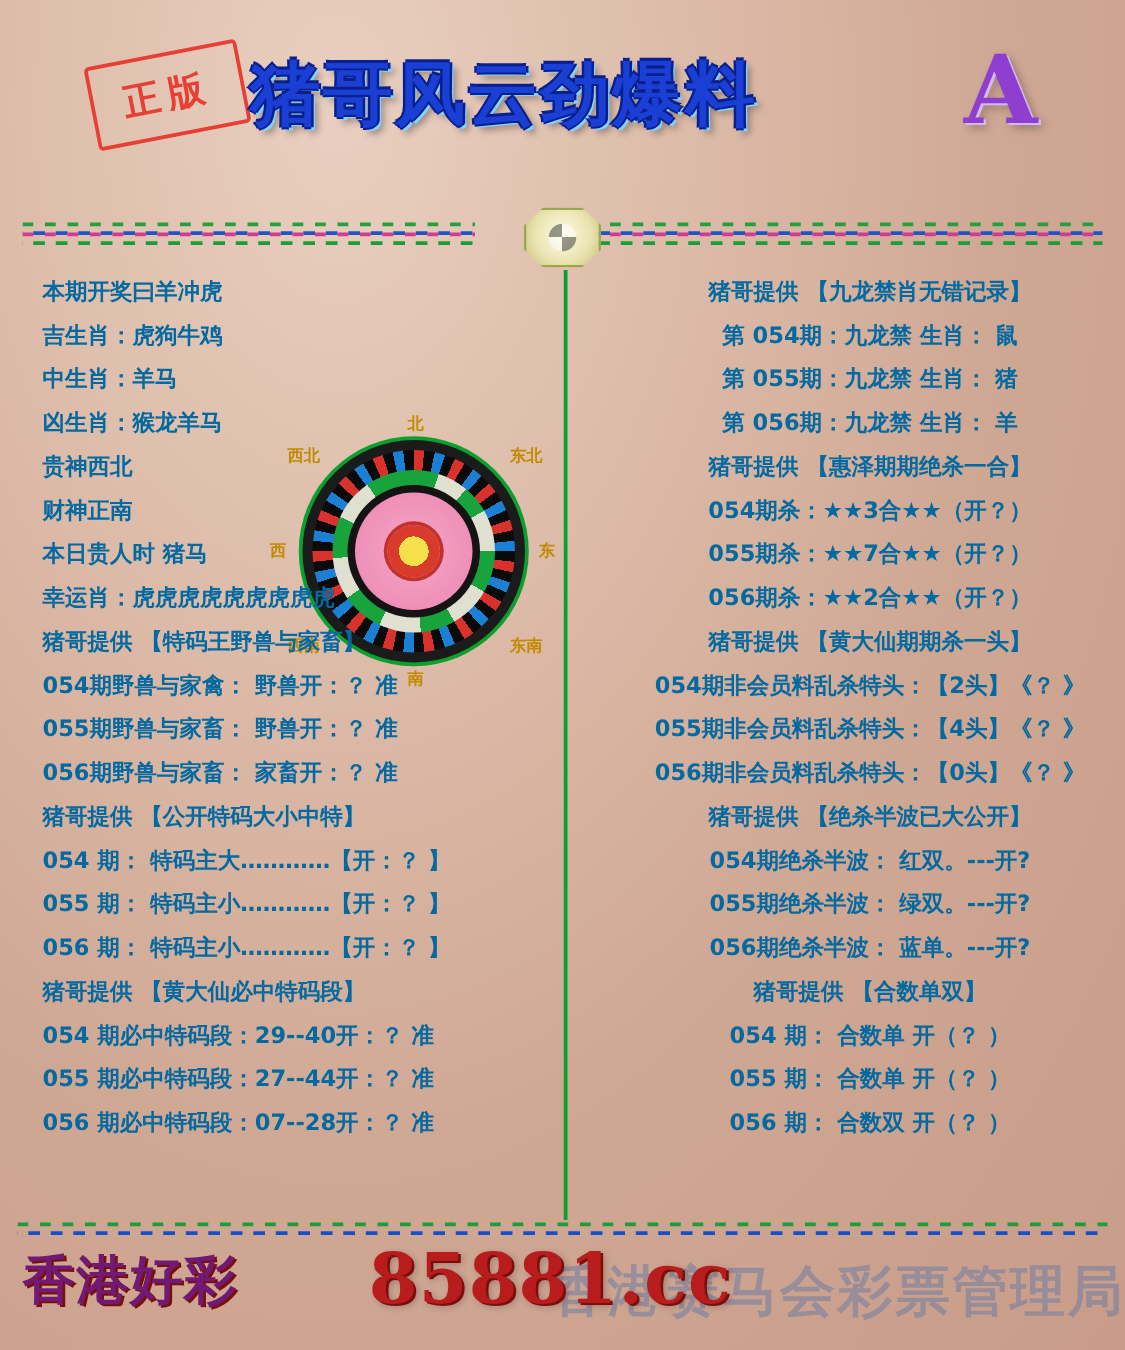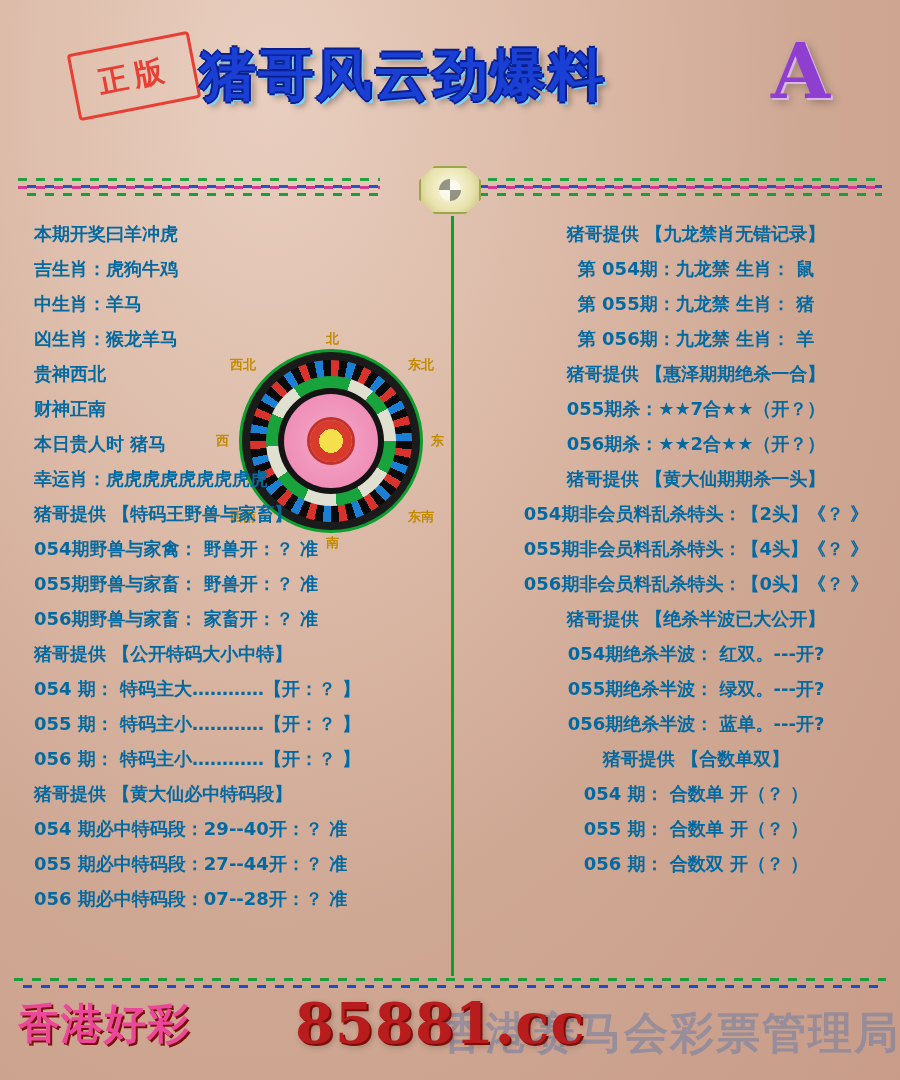--- a/index.html
+++ b/index.html
@@ -174,21 +174,21 @@
     background-size:18px 3px,18px 3px;background-position:0 2px,0 9px;background-repeat:repeat-x;
   }
   .footer .ghost{
     position:absolute;left:0;right:0;top:34px;text-align:right;
     font-size:44px;font-weight:bold;color:#6f7ea5;opacity:.55;
     font-family:"DejaVu Serif","Liberation Serif",serif;letter-spacing:2px;
     white-space:nowrap;
   }
   .footer .hk{
     position:absolute;left:18px;top:26px;
-    font-size:42px;font-weight:bold;color:#ec4899;
+    font-size:42px;font-weight:bold;color:#701a75;
     font-family:"DejaVu Serif","Liberation Serif",serif;
     text-shadow:2px 2px 0 #7a0f0a;
     letter-spacing:1px;
   }
   .footer .site{
     position:absolute;left:295px;top:20px;
     font-size:56px;font-weight:bold;color:#b91c1c;
     font-family:"DejaVu Serif","Liberation Serif",serif;
     text-shadow:2px 2px 0 #7a0f0a, 3px 3px 6px rgba(0,0,0,.25);
     letter-spacing:1px;
@@ -257,20 +257,21 @@
     <div class="line">055 期必中特码段：27--44开：？ 准</div>
     <div class="line">056 期必中特码段：07--28开：？ 准</div>
   </div>
 
   <div class="col right">
     <div class="line">猪哥提供 【九龙禁肖无错记录】</div>
     <div class="line">第 054期：九龙禁 生肖：      鼠</div>
     <div class="line">第 055期：九龙禁 生肖：      猪</div>
     <div class="line">第 056期：九龙禁 生肖：      羊</div>
     <div class="line">猪哥提供 【惠泽期期绝杀一合】</div>
+    <div class="line">054期杀：★★3合★★（开？）</div>
     <div class="line">055期杀：★★7合★★（开？）</div>
     <div class="line">056期杀：★★2合★★（开？）</div>
     <div class="line">猪哥提供 【黄大仙期期杀一头】</div>
     <div class="line">054期非会员料乱杀特头：【2头】《？ 》</div>
     <div class="line">055期非会员料乱杀特头：【4头】《？ 》</div>
     <div class="line">056期非会员料乱杀特头：【0头】《？ 》</div>
     <div class="line">猪哥提供 【绝杀半波已大公开】</div>
     <div class="line">054期绝杀半波：   红双。---开?</div>
     <div class="line">055期绝杀半波：   绿双。---开?</div>
     <div class="line">056期绝杀半波：   蓝单。---开?</div>

